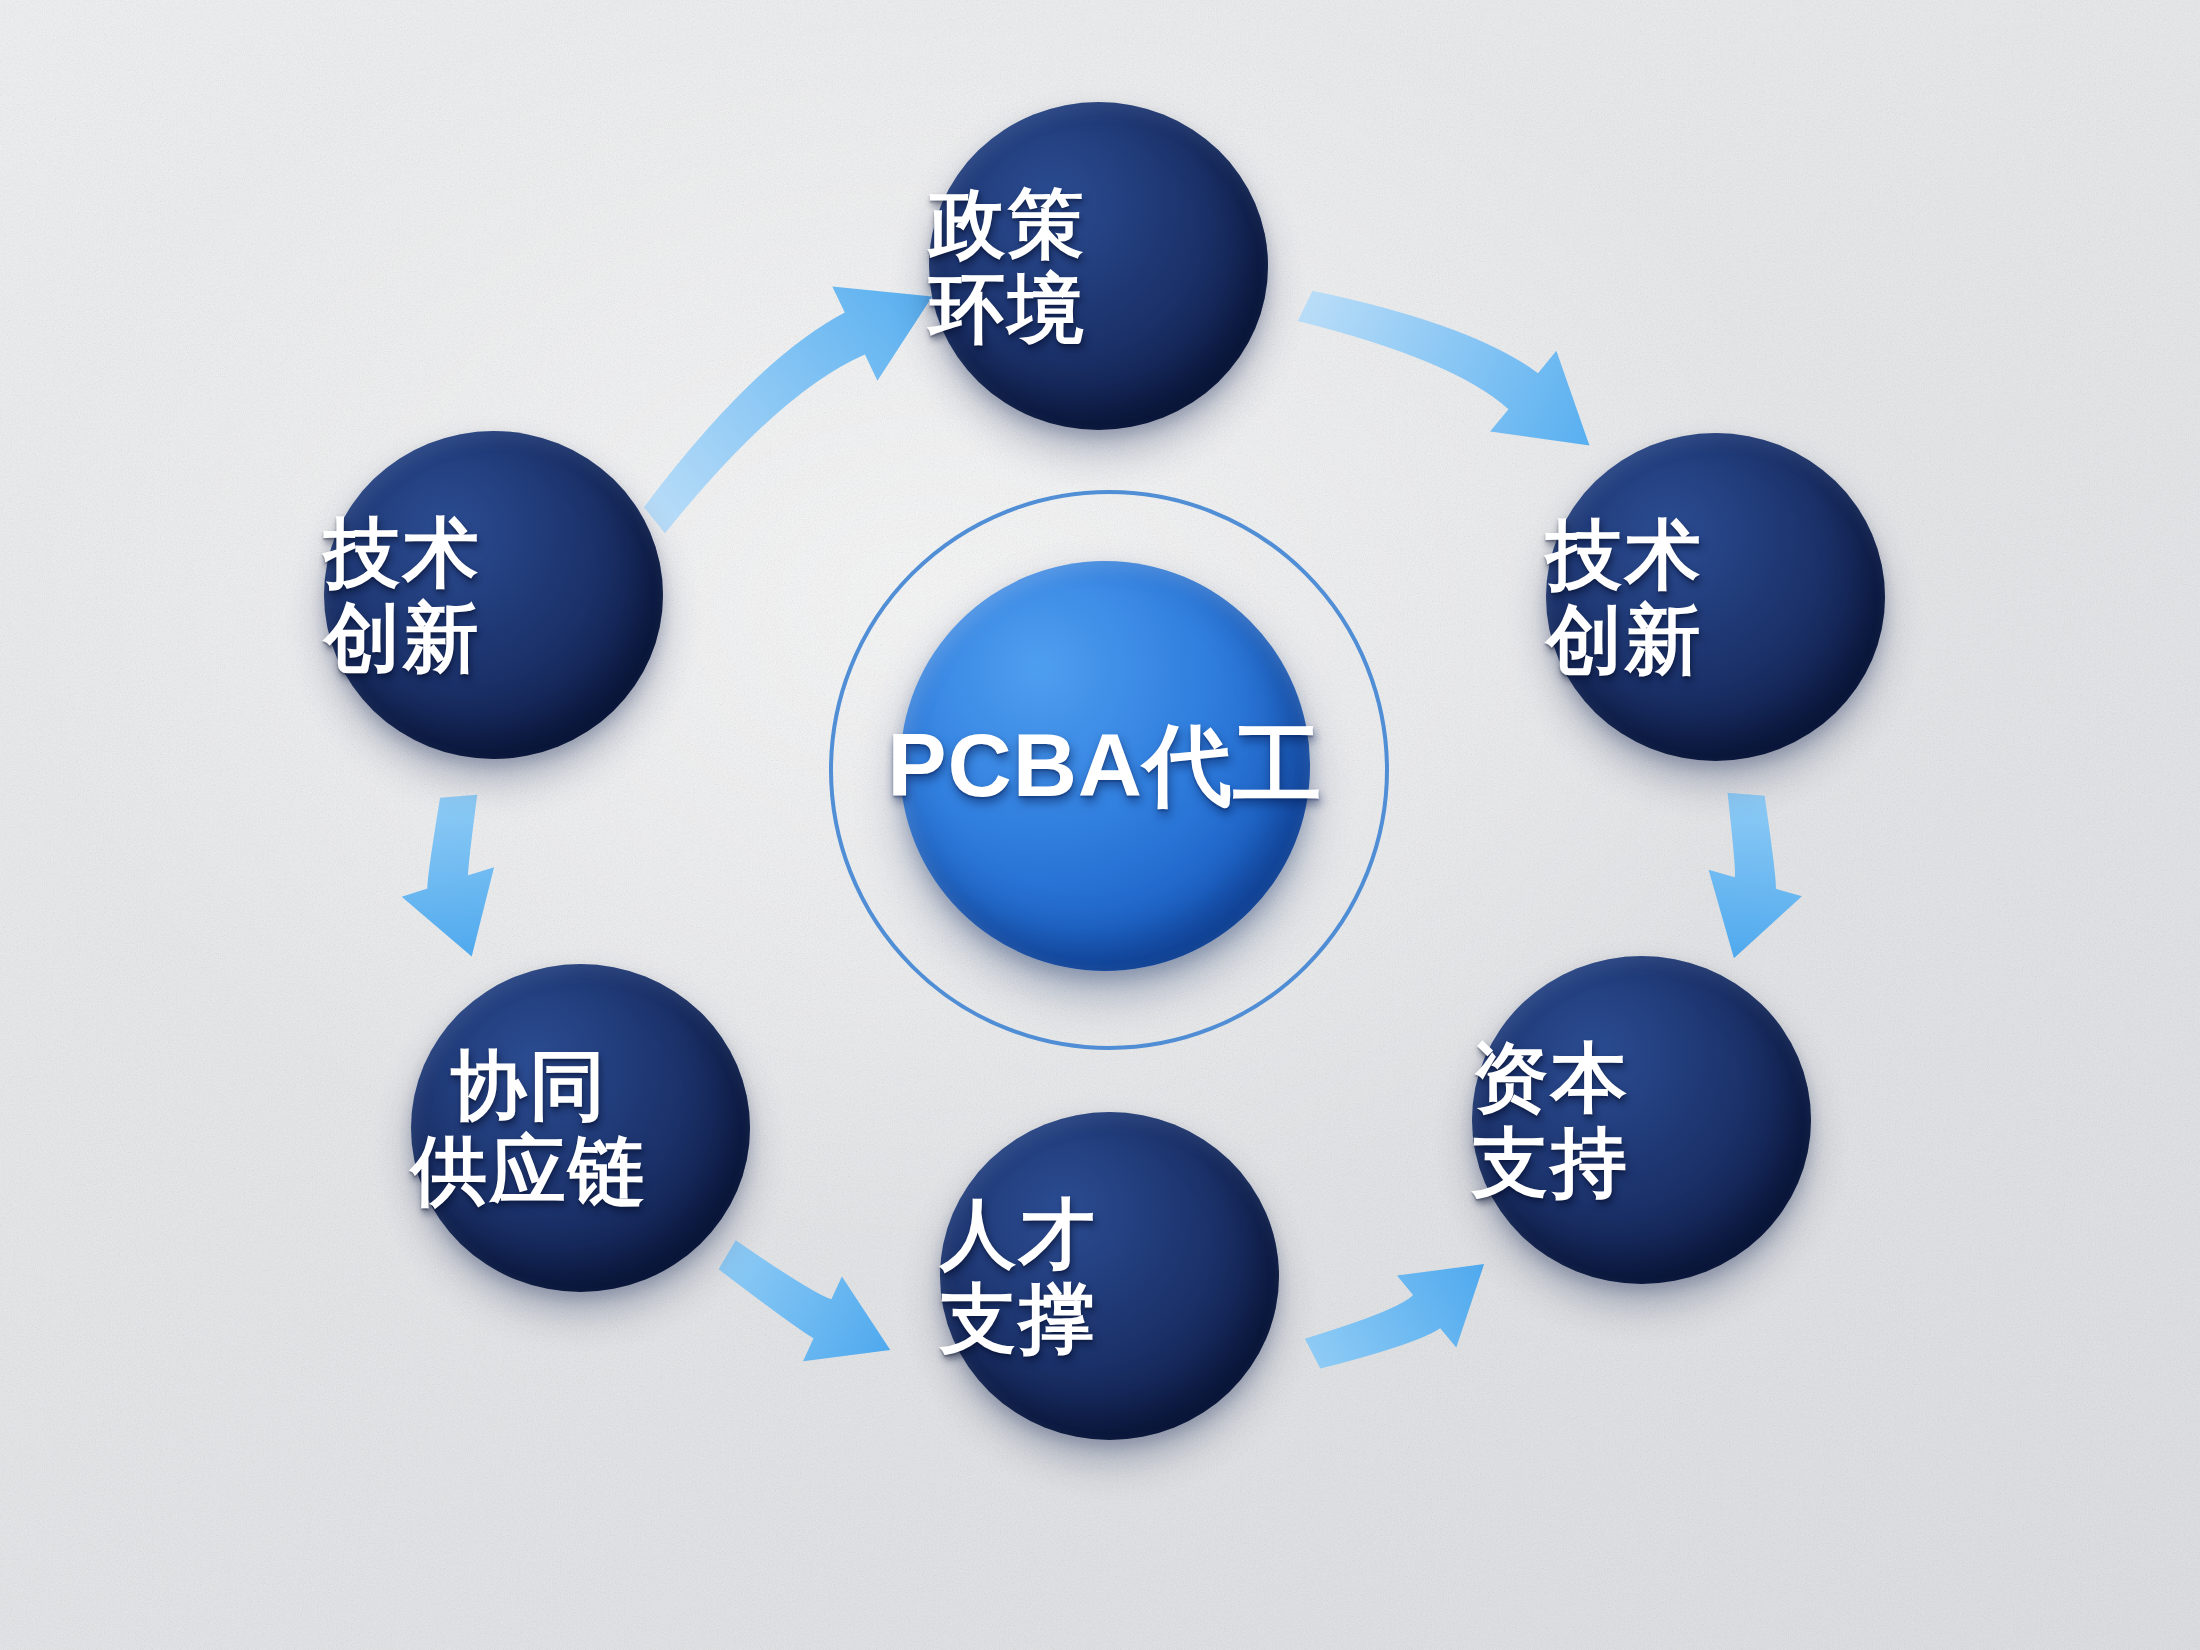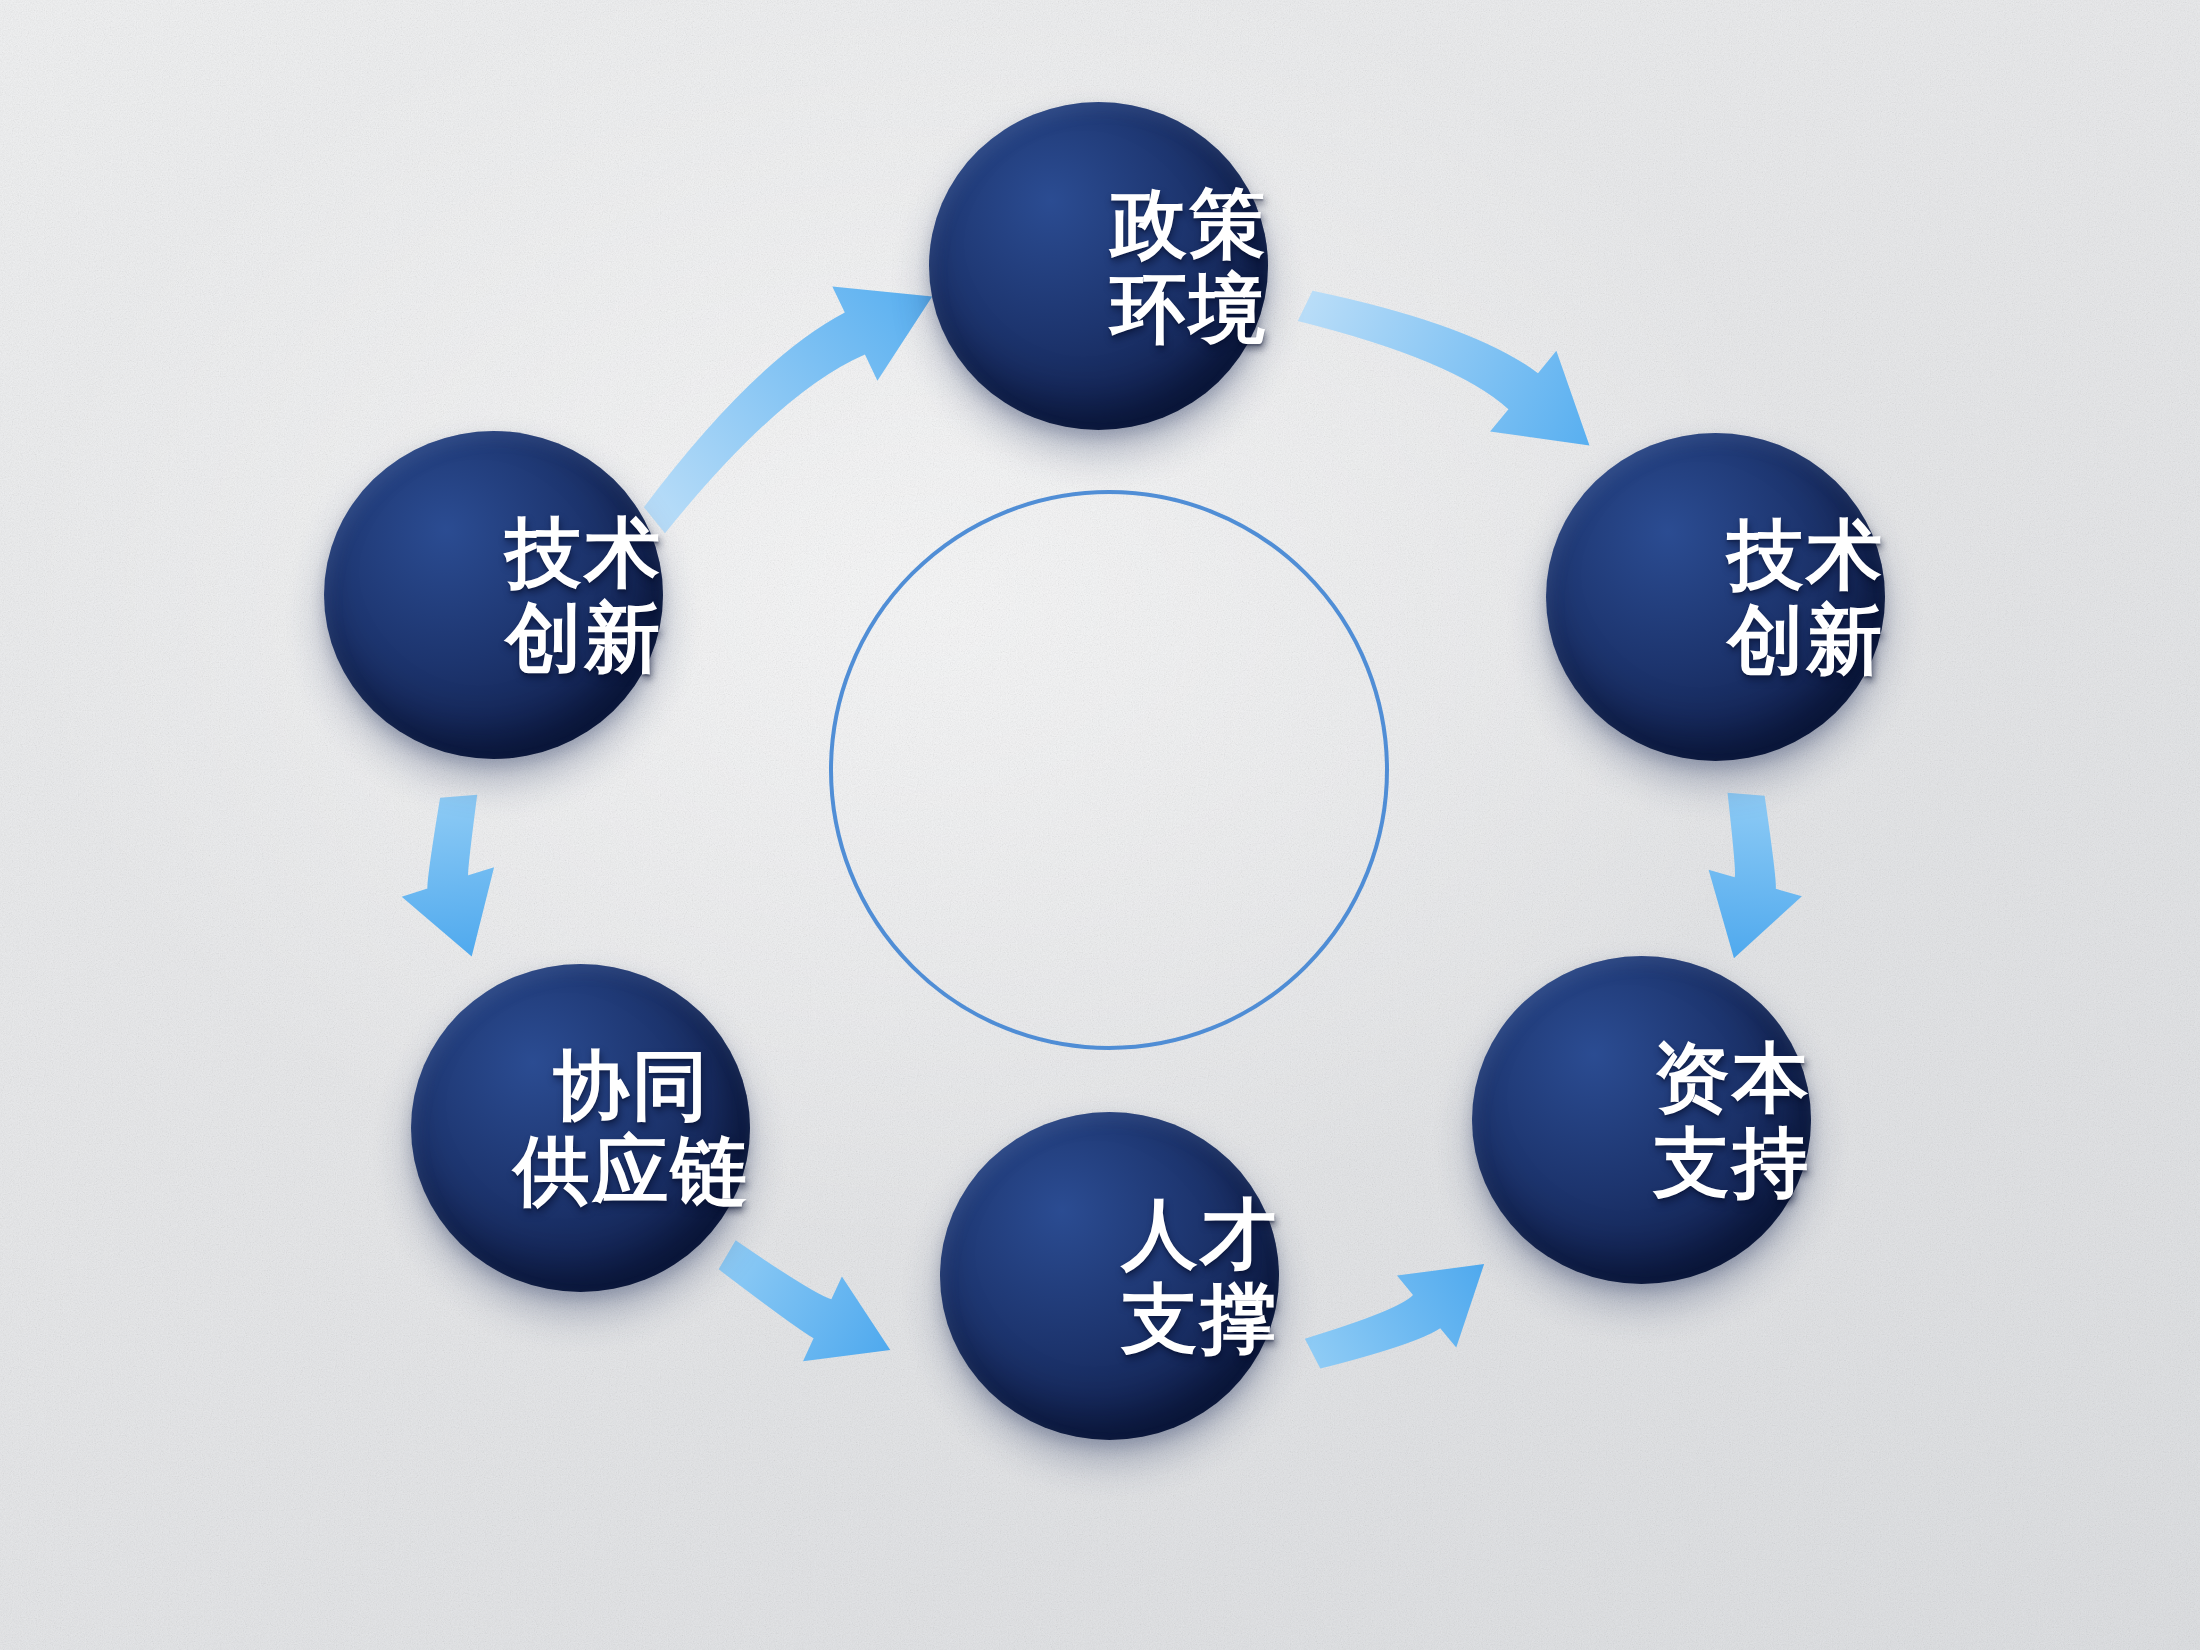--- a/index.html
+++ b/index.html
@@ -36,21 +36,21 @@
   }
   .node{
     position:absolute;z-index:2;
     width:339px;height:328px;border-radius:50%;
     background:radial-gradient(circle at 36% 30%, var(--node-light) 0%, var(--node-mid) 42%, #122250 74%, var(--node-dark) 100%);
     box-shadow:
       0 22.4px 37px rgba(45,60,100,.32),
       0 7.5px 13px rgba(45,60,100,.22),
       inset 3.7px 7.5px 15px rgba(140,170,230,.18),
       inset -15px -22.4px 41px rgba(2,8,30,.5);
-    display:flex;align-items:center;justify-content:flex-end;
+    display:flex;align-items:center;justify-content:flex-start;
   }
   .center-node{
     position:absolute;z-index:2;
     left:900px;top:561px;width:410px;height:410px;border-radius:50%;
     background:radial-gradient(circle at 34% 26%, var(--center-light) 0%, var(--center-mid) 42%, #1b60c4 74%, var(--center-dark) 100%);
     box-shadow:
       0 24px 43px rgba(35,60,110,.35),
       0 9.3px 15px rgba(35,60,110,.22),
       inset 3.7px 7.5px 17px rgba(190,220,255,.25),
       inset -17px -24px 45px rgba(5,25,80,.45);
@@ -116,20 +116,23 @@
         <path d="M 1392.1 344.2 Q 1560.7 386.4 1618.1 438.9 L 1598.4 462.8 L 1705 478 L 1669.5 376.3 L 1649.8 400.3 Q 1579.6 347.8 1407.9 311.8 Z" fill="url(#arrow-grad-1)"></path>
         <path d="M 1853.1 850.5 Q 1863 939.7 1860.7 940.9 L 1832.8 933 L 1860 1028 L 1932.9 961.3 L 1904.9 953.4 Q 1905.9 942.9 1892.9 853.5 Z" fill="url(#arrow-grad-2)"></path>
         <path d="M 472.1 855.6 Q 457.6 943.4 458.5 953 L 430.9 961.8 L 506 1026 L 530 930.2 L 502.4 939 Q 500.5 939.9 511.9 852.4 Z" fill="url(#arrow-grad-3)"></path>
         <path d="M 770.9 1361.6 Q 852.1 1423.4 872.7 1435.6 L 861.4 1460.2 L 955 1448 L 903.1 1369.2 L 891.8 1393.8 Q 872.8 1387.9 789.1 1330.4 Z" fill="url(#arrow-grad-4)"></path>
         <path d="M 1416.3 1468 Q 1519.7 1441.7 1544.9 1424.7 L 1562.1 1445.5 L 1592 1356 L 1498.5 1368.3 L 1515.7 1389.2 Q 1500.7 1405.3 1399.7 1436 Z" fill="url(#arrow-grad-5)"></path>
       </g>
   </svg>
 
   <div class="ring"></div>
 
+  <div class="center-node">
+    <span class="center-label">PCBA代工</span>
+  </div>
 
   <div class="node" style="left:929px;top:102px;">
     <div class="node-label">
       <span class="line">政策</span>
       <span class="line">环境</span>
     </div>
   </div>
 
   <div class="node" style="left:1546px;top:433px;">
     <div class="node-label">

